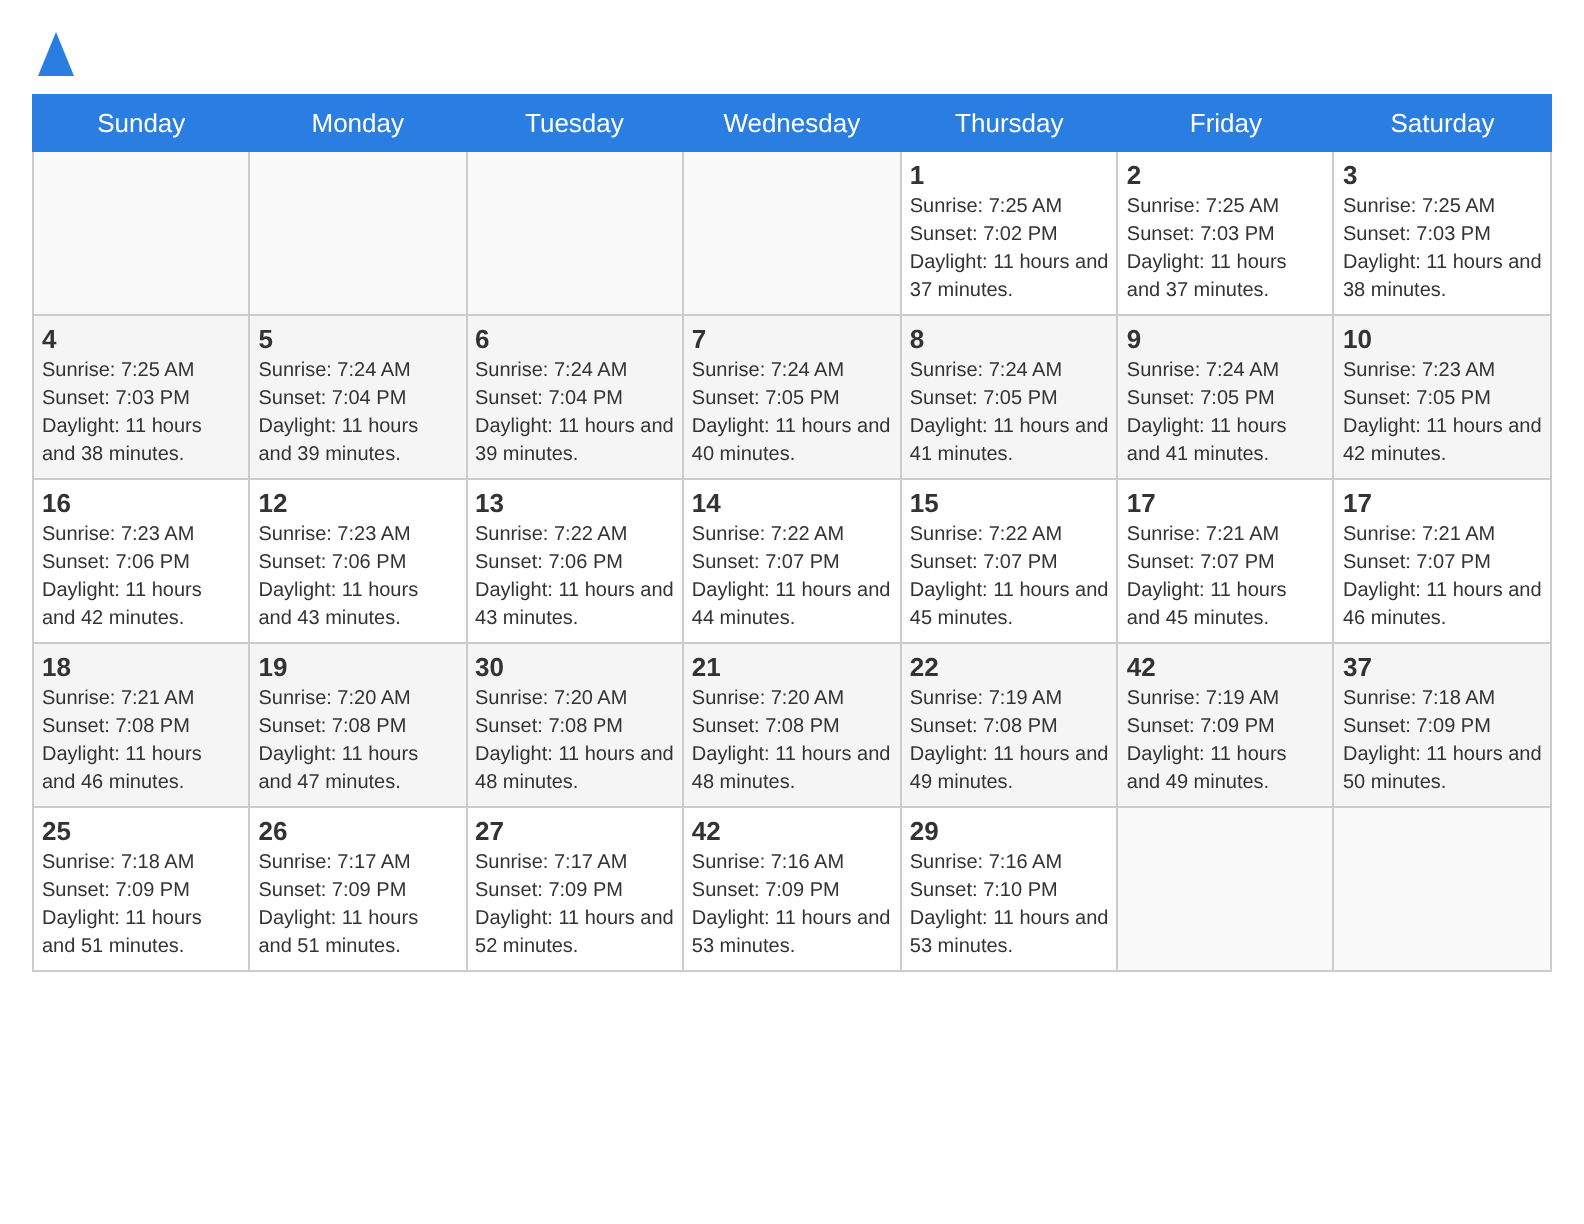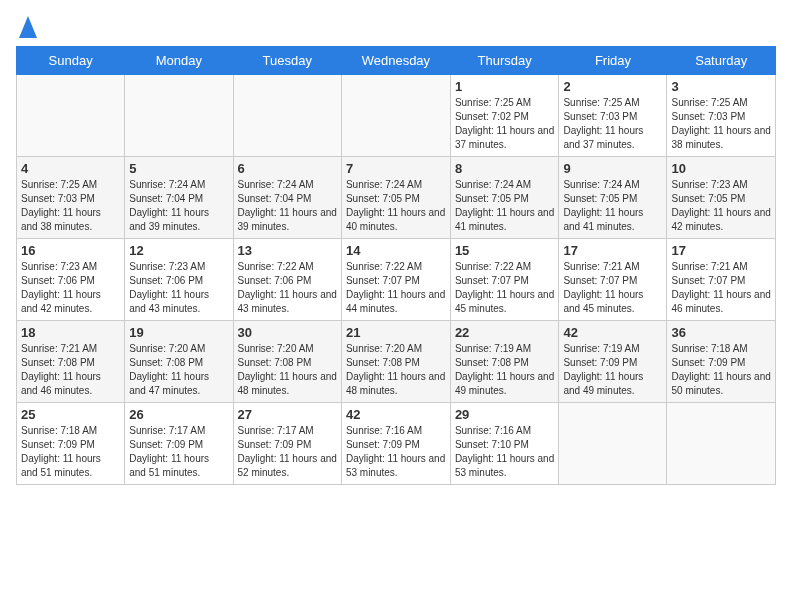--- a/index.html
+++ b/index.html
@@ -256,21 +256,21 @@
 Sunset: 7:08 PM
 Daylight: 11 hours and 49 minutes.</div>
         </td>
         <td>
           <div class="day-num">42</div>
           <div class="day-info" style="white-space: pre-line;">Sunrise: 7:19 AM
 Sunset: 7:09 PM
 Daylight: 11 hours and 49 minutes.</div>
         </td>
         <td>
-          <div class="day-num">36</div>
+          <div class="day-num">37</div>
           <div class="day-info" style="white-space: pre-line;">Sunrise: 7:18 AM
 Sunset: 7:09 PM
 Daylight: 11 hours and 50 minutes.</div>
         </td>
       </tr>
       <tr>
         <td>
           <div class="day-num">25</div>
           <div class="day-info" style="white-space: pre-line;">Sunrise: 7:18 AM
 Sunset: 7:09 PM

